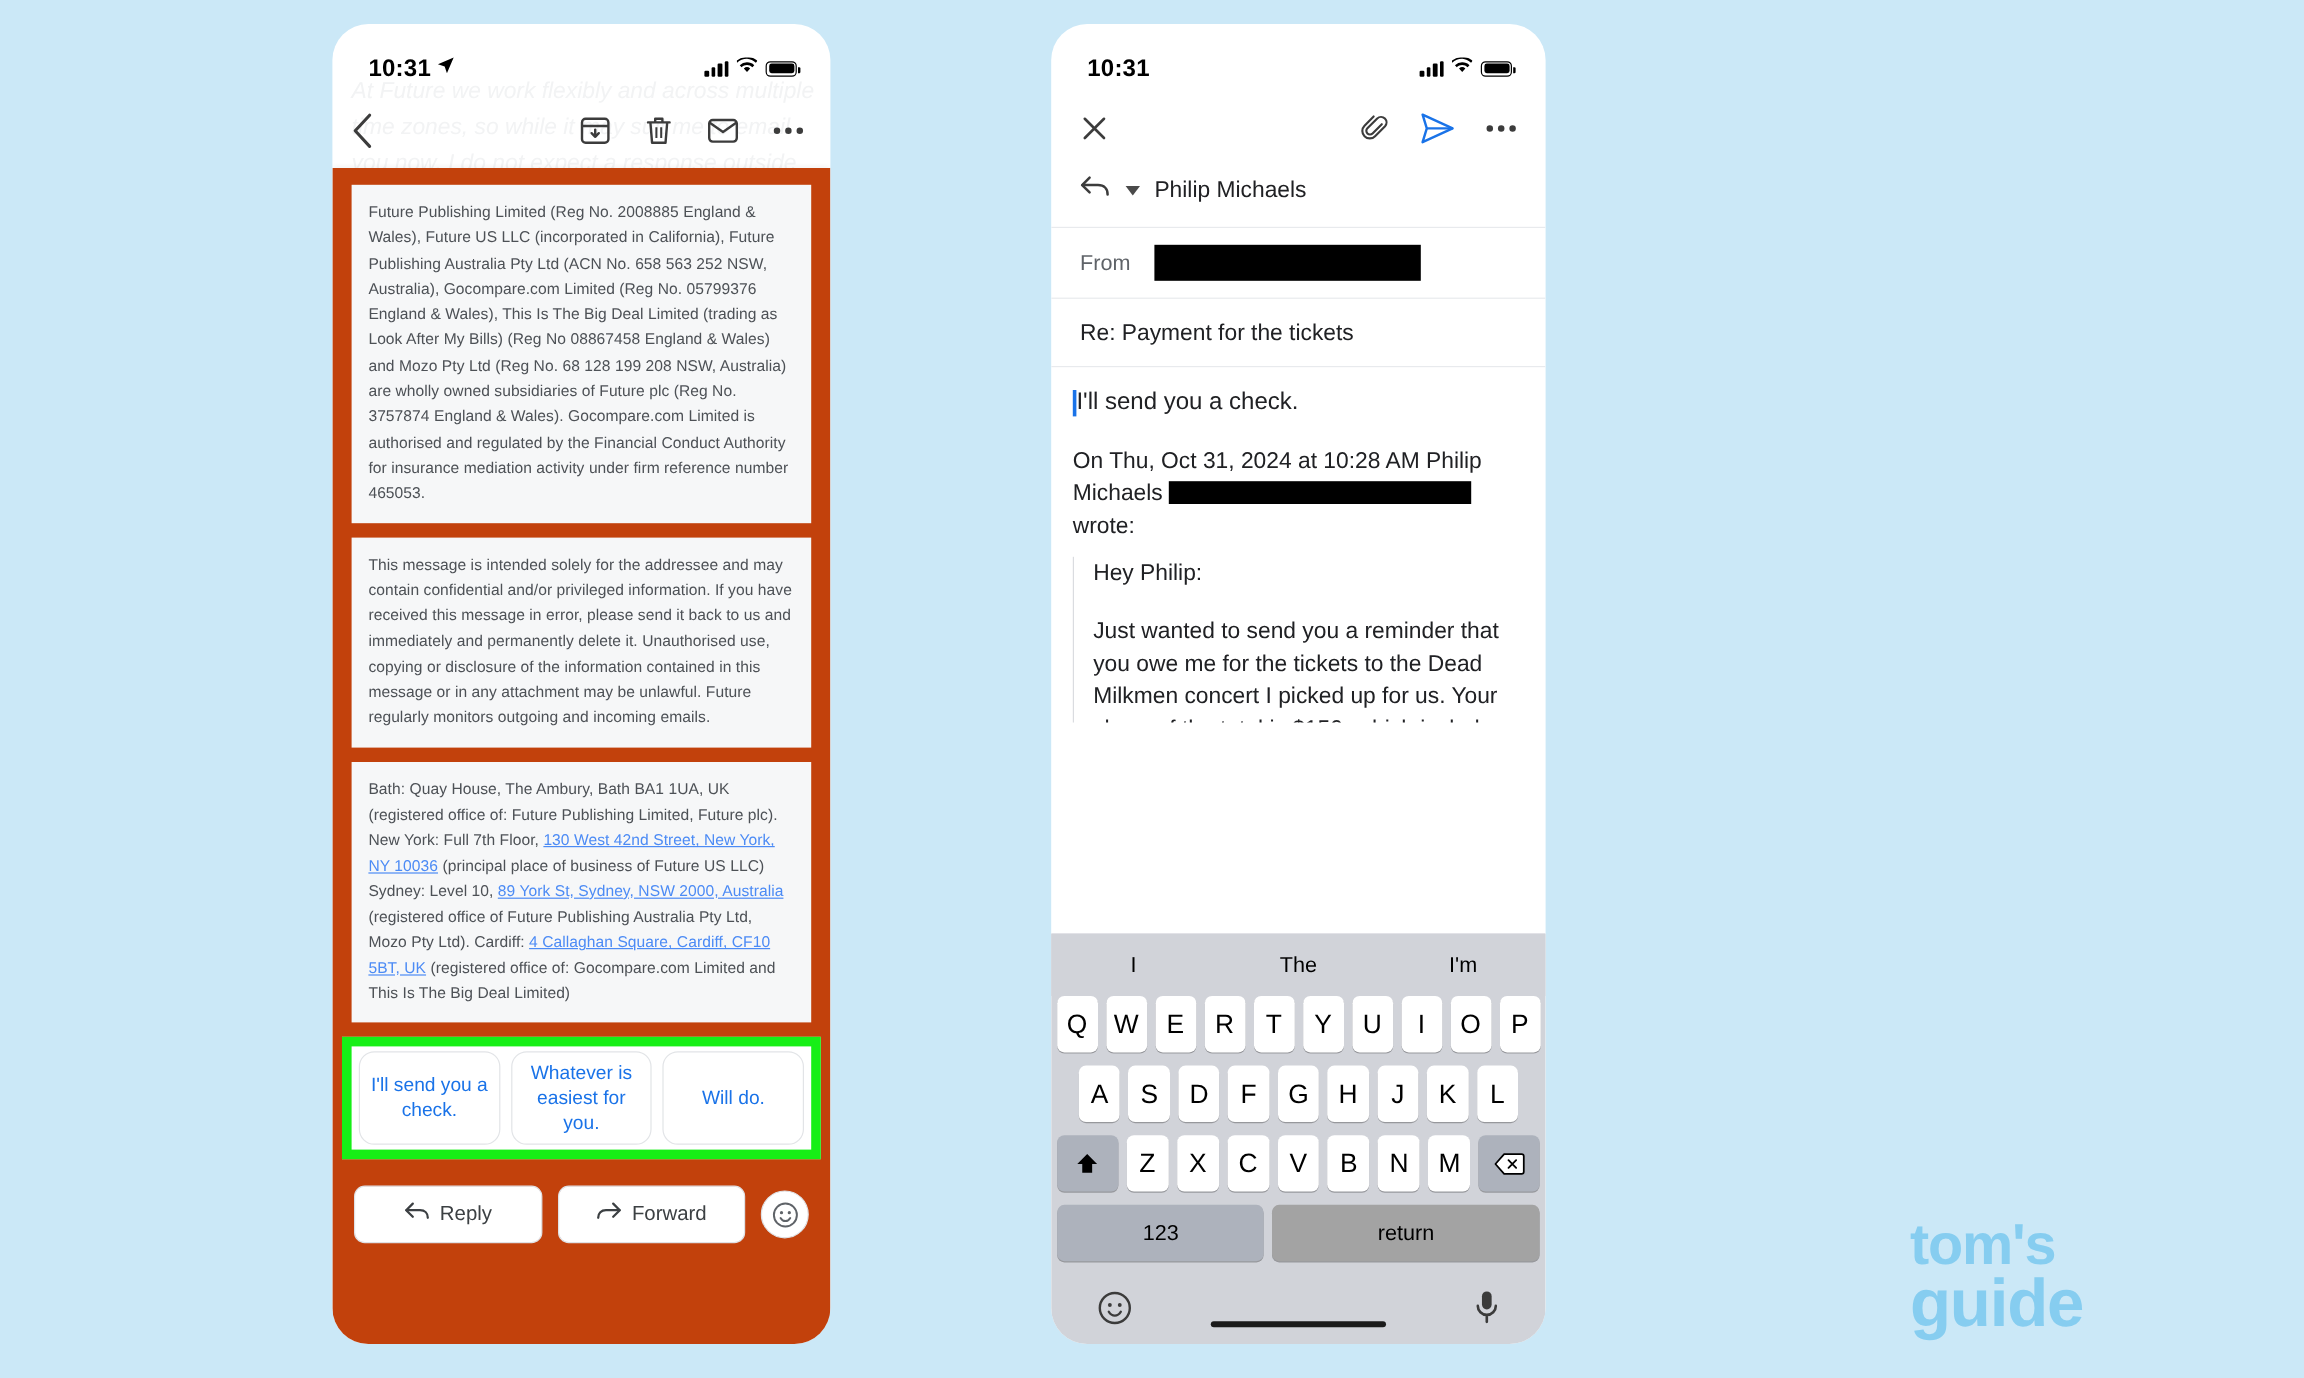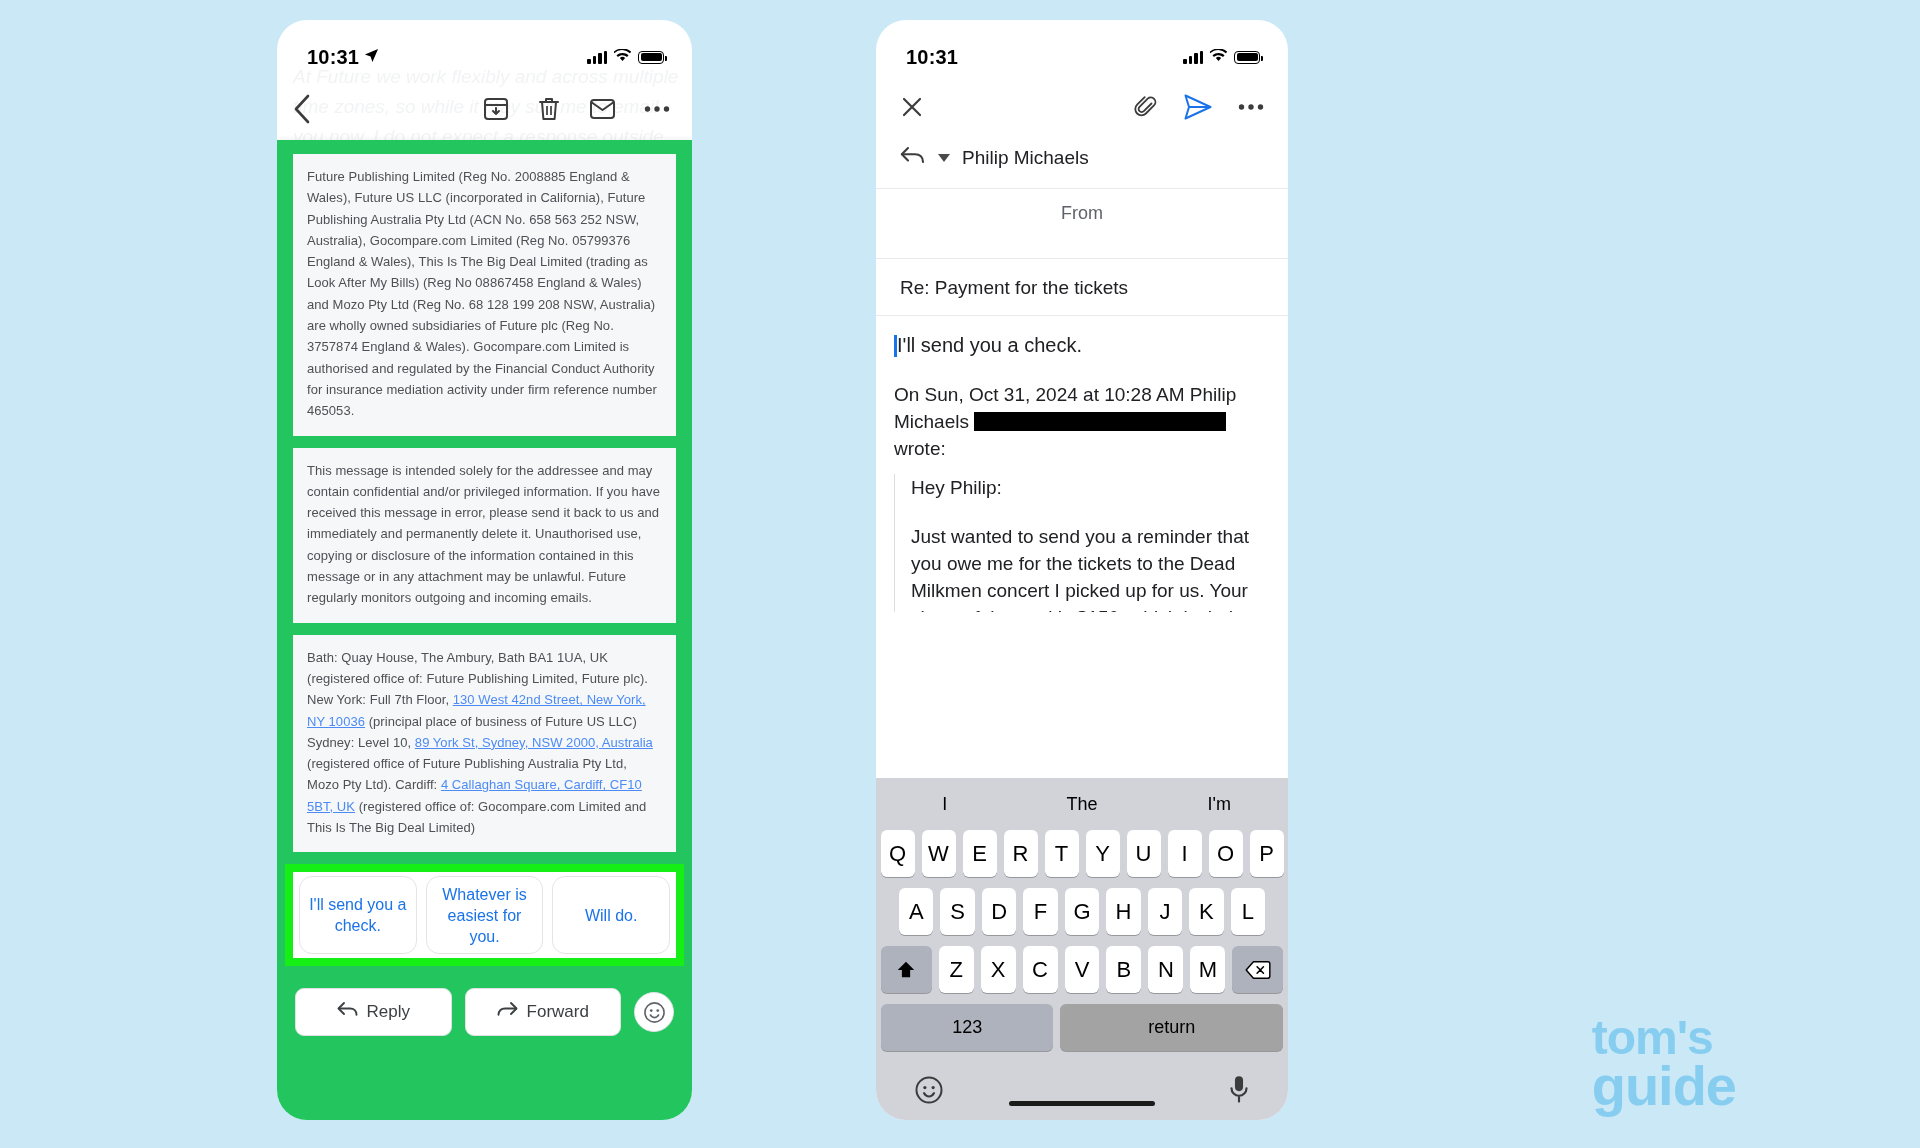--- a/index.html
+++ b/index.html
@@ -60,21 +60,21 @@
     height: 62px;
     display: flex; align-items: center;
     justify-content: space-between;
     padding: 0 22px 0 14px;
     background: transparent;
   }
   .tb-right { display: flex; align-items: center; gap: 28px; }
   .icon-btn { color: #3c3c3c; display: flex; align-items: center; }
 
   .mail-scroll {
-    height: 980px; background: #22c55e; overflow: hidden;
+    height: 980px; background: #c2410c; overflow: hidden;
     position: relative; z-index: 2;
     box-shadow: 0 -2px 4px rgba(0,0,0,.05);
   }
   .legal-block {
     background: #f6f7f8;
     margin: 14px 16px 0 16px;
     padding: 12px 14px 14px 14px;
     font-size: 13px; line-height: 21.3px; color: #4d5156;
     letter-spacing: .05px;
   }
@@ -133,21 +133,21 @@
   .reply-row {
     display:flex; align-items:center; gap: 12px;
     padding: 16px 24px 18px 24px;
     border-bottom: 1px solid #e8eaed;
   }
   .reply-row .who { font-size: 19px; color: #202124; }
   .caret { width:0;height:0;border-left:6px solid transparent;
            border-right:6px solid transparent;border-top:8px solid #4a4a4a; }
   .from-row {
     display:flex; align-items:center; gap: 20px;
-    padding: 14px 24px; border-bottom: 1px solid #e8eaed; flex-direction: column;
+    padding: 14px 24px; border-bottom: 1px solid #e8eaed;
   }
   .from-label { font-size: 18px; color: #5f6368; }
   .redact { background:#000; height: 30px; flex: 1; max-width: 222px; }
   .subject-row {
     padding: 18px 24px 16px 24px; border-bottom: 1px solid #e8eaed;
     font-size: 19px; color: #202124;
   }
   .body-area { padding: 18px 18px 0 18px; position: relative; height: 296px; overflow: hidden; }
   .body-line1 { font-size: 20px; color:#202124; position: relative; padding-left: 3px; }
   .caret-bar {
@@ -399,21 +399,21 @@
     </div>
 
     <div class="subject-row">Re: Payment for the tickets</div>
 
     <div class="body-area">
       <div class="body-line1">
         <span class="caret-bar"></span>
         <span>I'll send you a check.</span>
       </div>
       <div class="quote-head">
-        <span>On Sun, Oct 31, 2024 at 10:28 AM Philip Michaels </span><span class="redact2"></span><span> wrote:</span>
+        <span>On Thu, Oct 31, 2024 at 10:28 AM Philip Michaels </span><span class="redact2"></span><span> wrote:</span>
       </div>
       <div class="quoted">
         <p>Hey Philip:</p>
         <p>Just wanted to send you a reminder that you owe me for the tickets to the Dead Milkmen concert I picked up for us. Your share of the total is $150, which includes the convenience fee. (I assume you would have no problem paying for that.) Let me know if you want to send me the money via Apple Cash or just hand over check or cash in</p>
       </div>
     </div>
 
     <div class="keyboard">
       <div class="predict">
         <div>I</div>

